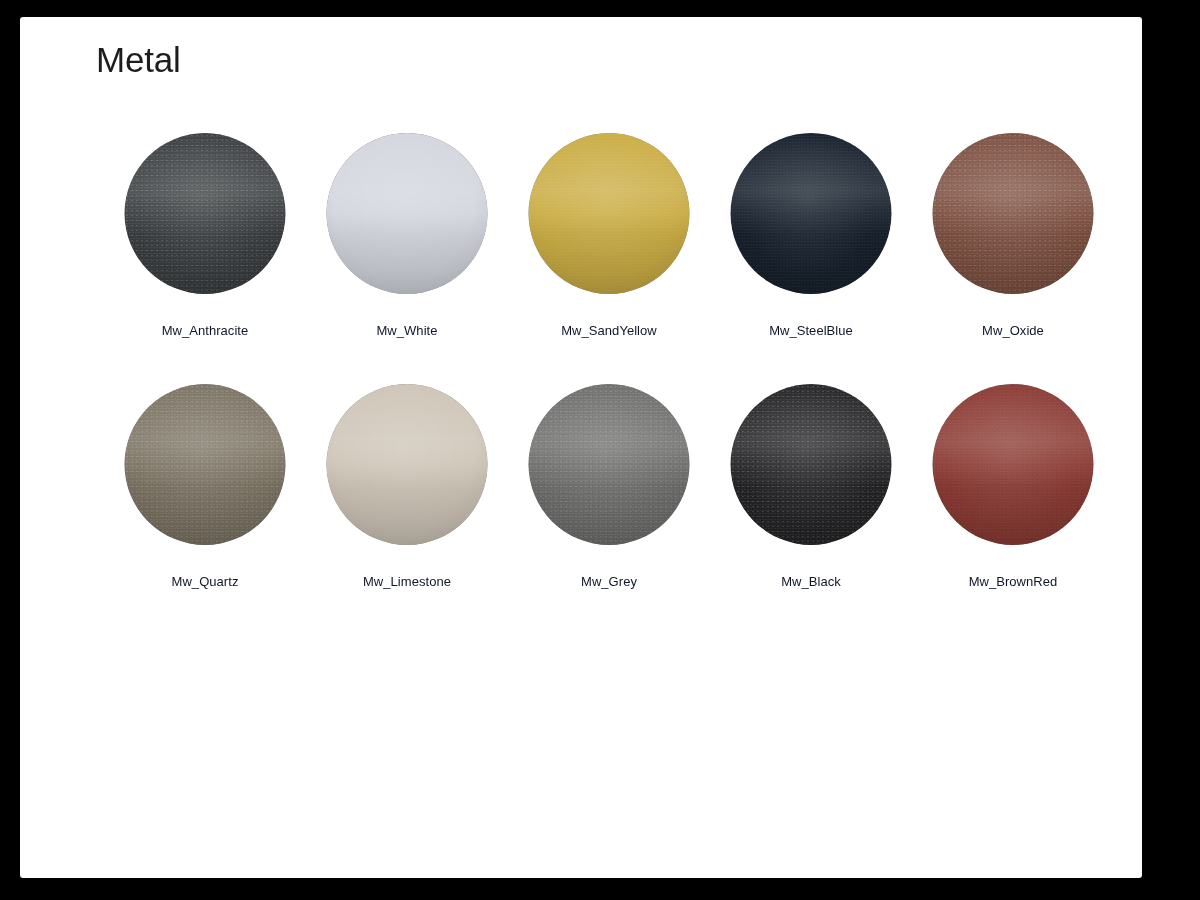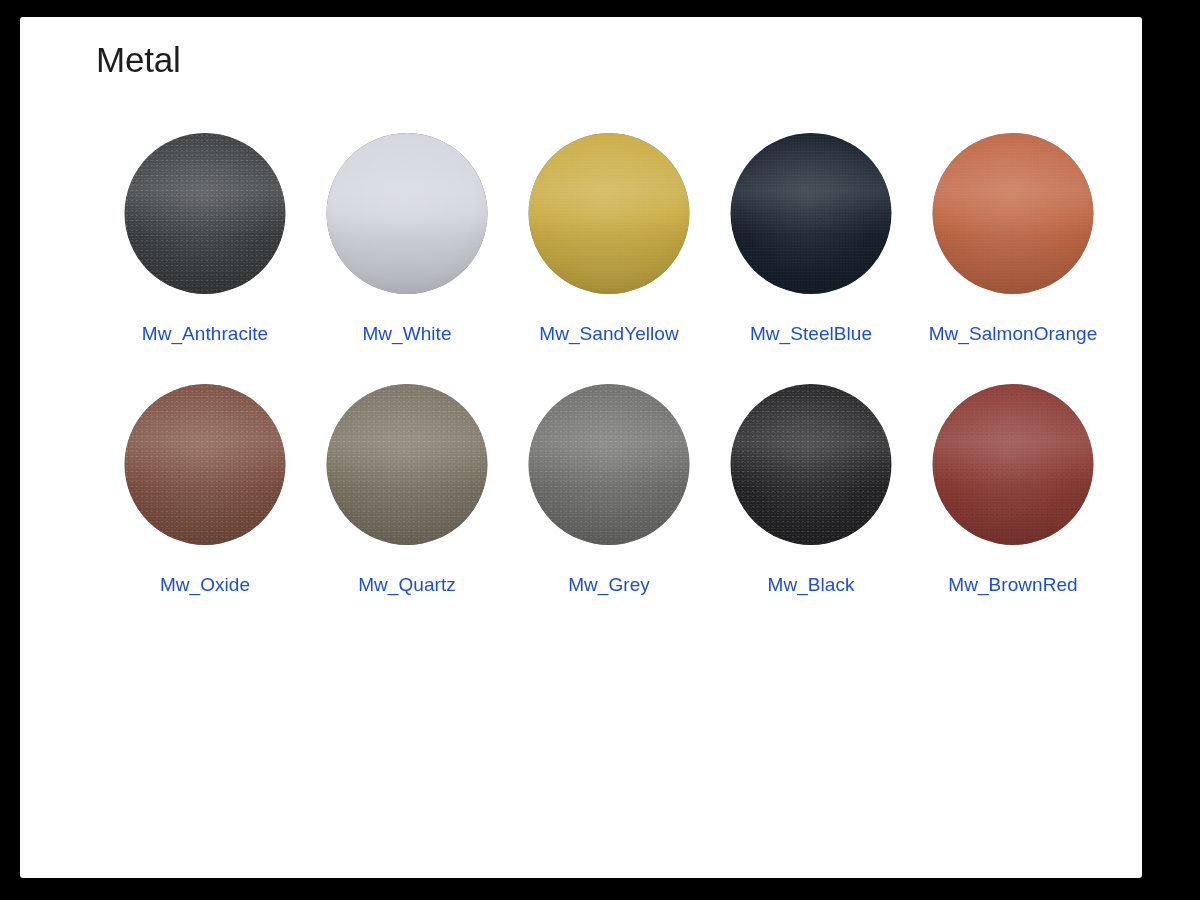--- a/index.html
+++ b/index.html
@@ -135,23 +135,23 @@
     opacity: 0.16;
     background-size: 3px 3px, 4px 4px, 2px 2px;
   }
 
   .swatch-label {
     position: absolute;
     left: 0;
     top: 190px;
     width: 100%;
     text-align: center;
-    font-size: 19px;
+    font-size: 13px;
     font-weight: 400;
-    color: #1d4ed8;
+    color: #0f172a;
     letter-spacing: 0.05px;
     font-family: "Liberation Sans", sans-serif;
     white-space: nowrap;
   }
 </style>
 </head>
 <body>
 
 <div id="app-frame">
   <div id="canvas">
@@ -199,49 +199,49 @@
               <div class="disc-grain"></div>
               <div class="disc-sheen"></div>
               <div class="disc-vignette"></div>
             </div>
           </div>
           <div class="swatch-label">Mw_SteelBlue</div>
         </div>
         <div class="swatch-cell">
           <div class="swatch-disc-wrap">
             <div class="swatch-disc">
-              <div class="disc-base" style="background: rgb(193, 104, 69);"></div>
+              <div class="disc-base" style="background: rgb(125, 80, 65);"></div>
+              <div class="disc-grain coarse"></div>
+              <div class="disc-sheen"></div>
+              <div class="disc-vignette"></div>
+            </div>
+          </div>
+          <div class="swatch-label">Mw_Oxide</div>
+        </div>
+        <div class="swatch-cell">
+          <div class="swatch-disc-wrap">
+            <div class="swatch-disc">
+              <div class="disc-base" style="background: rgb(123, 115, 99);"></div>
+              <div class="disc-grain coarse"></div>
+              <div class="disc-sheen"></div>
+              <div class="disc-vignette"></div>
+            </div>
+          </div>
+          <div class="swatch-label">Mw_Quartz</div>
+        </div>
+        <div class="swatch-cell">
+          <div class="swatch-disc-wrap">
+            <div class="swatch-disc">
+              <div class="disc-base" style="background: rgb(206, 197, 183);"></div>
               <div class="disc-grain fine"></div>
               <div class="disc-sheen"></div>
               <div class="disc-vignette"></div>
             </div>
           </div>
-          <div class="swatch-label">Mw_SalmonOrange</div>
-        </div>
-        <div class="swatch-cell">
-          <div class="swatch-disc-wrap">
-            <div class="swatch-disc">
-              <div class="disc-base" style="background: rgb(125, 80, 65);"></div>
-              <div class="disc-grain coarse"></div>
-              <div class="disc-sheen"></div>
-              <div class="disc-vignette"></div>
-            </div>
-          </div>
-          <div class="swatch-label">Mw_Oxide</div>
-        </div>
-        <div class="swatch-cell">
-          <div class="swatch-disc-wrap">
-            <div class="swatch-disc">
-              <div class="disc-base" style="background: rgb(123, 115, 99);"></div>
-              <div class="disc-grain coarse"></div>
-              <div class="disc-sheen"></div>
-              <div class="disc-vignette"></div>
-            </div>
-          </div>
-          <div class="swatch-label">Mw_Quartz</div>
+          <div class="swatch-label">Mw_Limestone</div>
         </div>
         <div class="swatch-cell">
           <div class="swatch-disc-wrap">
             <div class="swatch-disc">
               <div class="disc-base" style="background: rgb(110, 111, 109);"></div>
               <div class="disc-grain coarse"></div>
               <div class="disc-sheen"></div>
               <div class="disc-vignette"></div>
             </div>
           </div>

